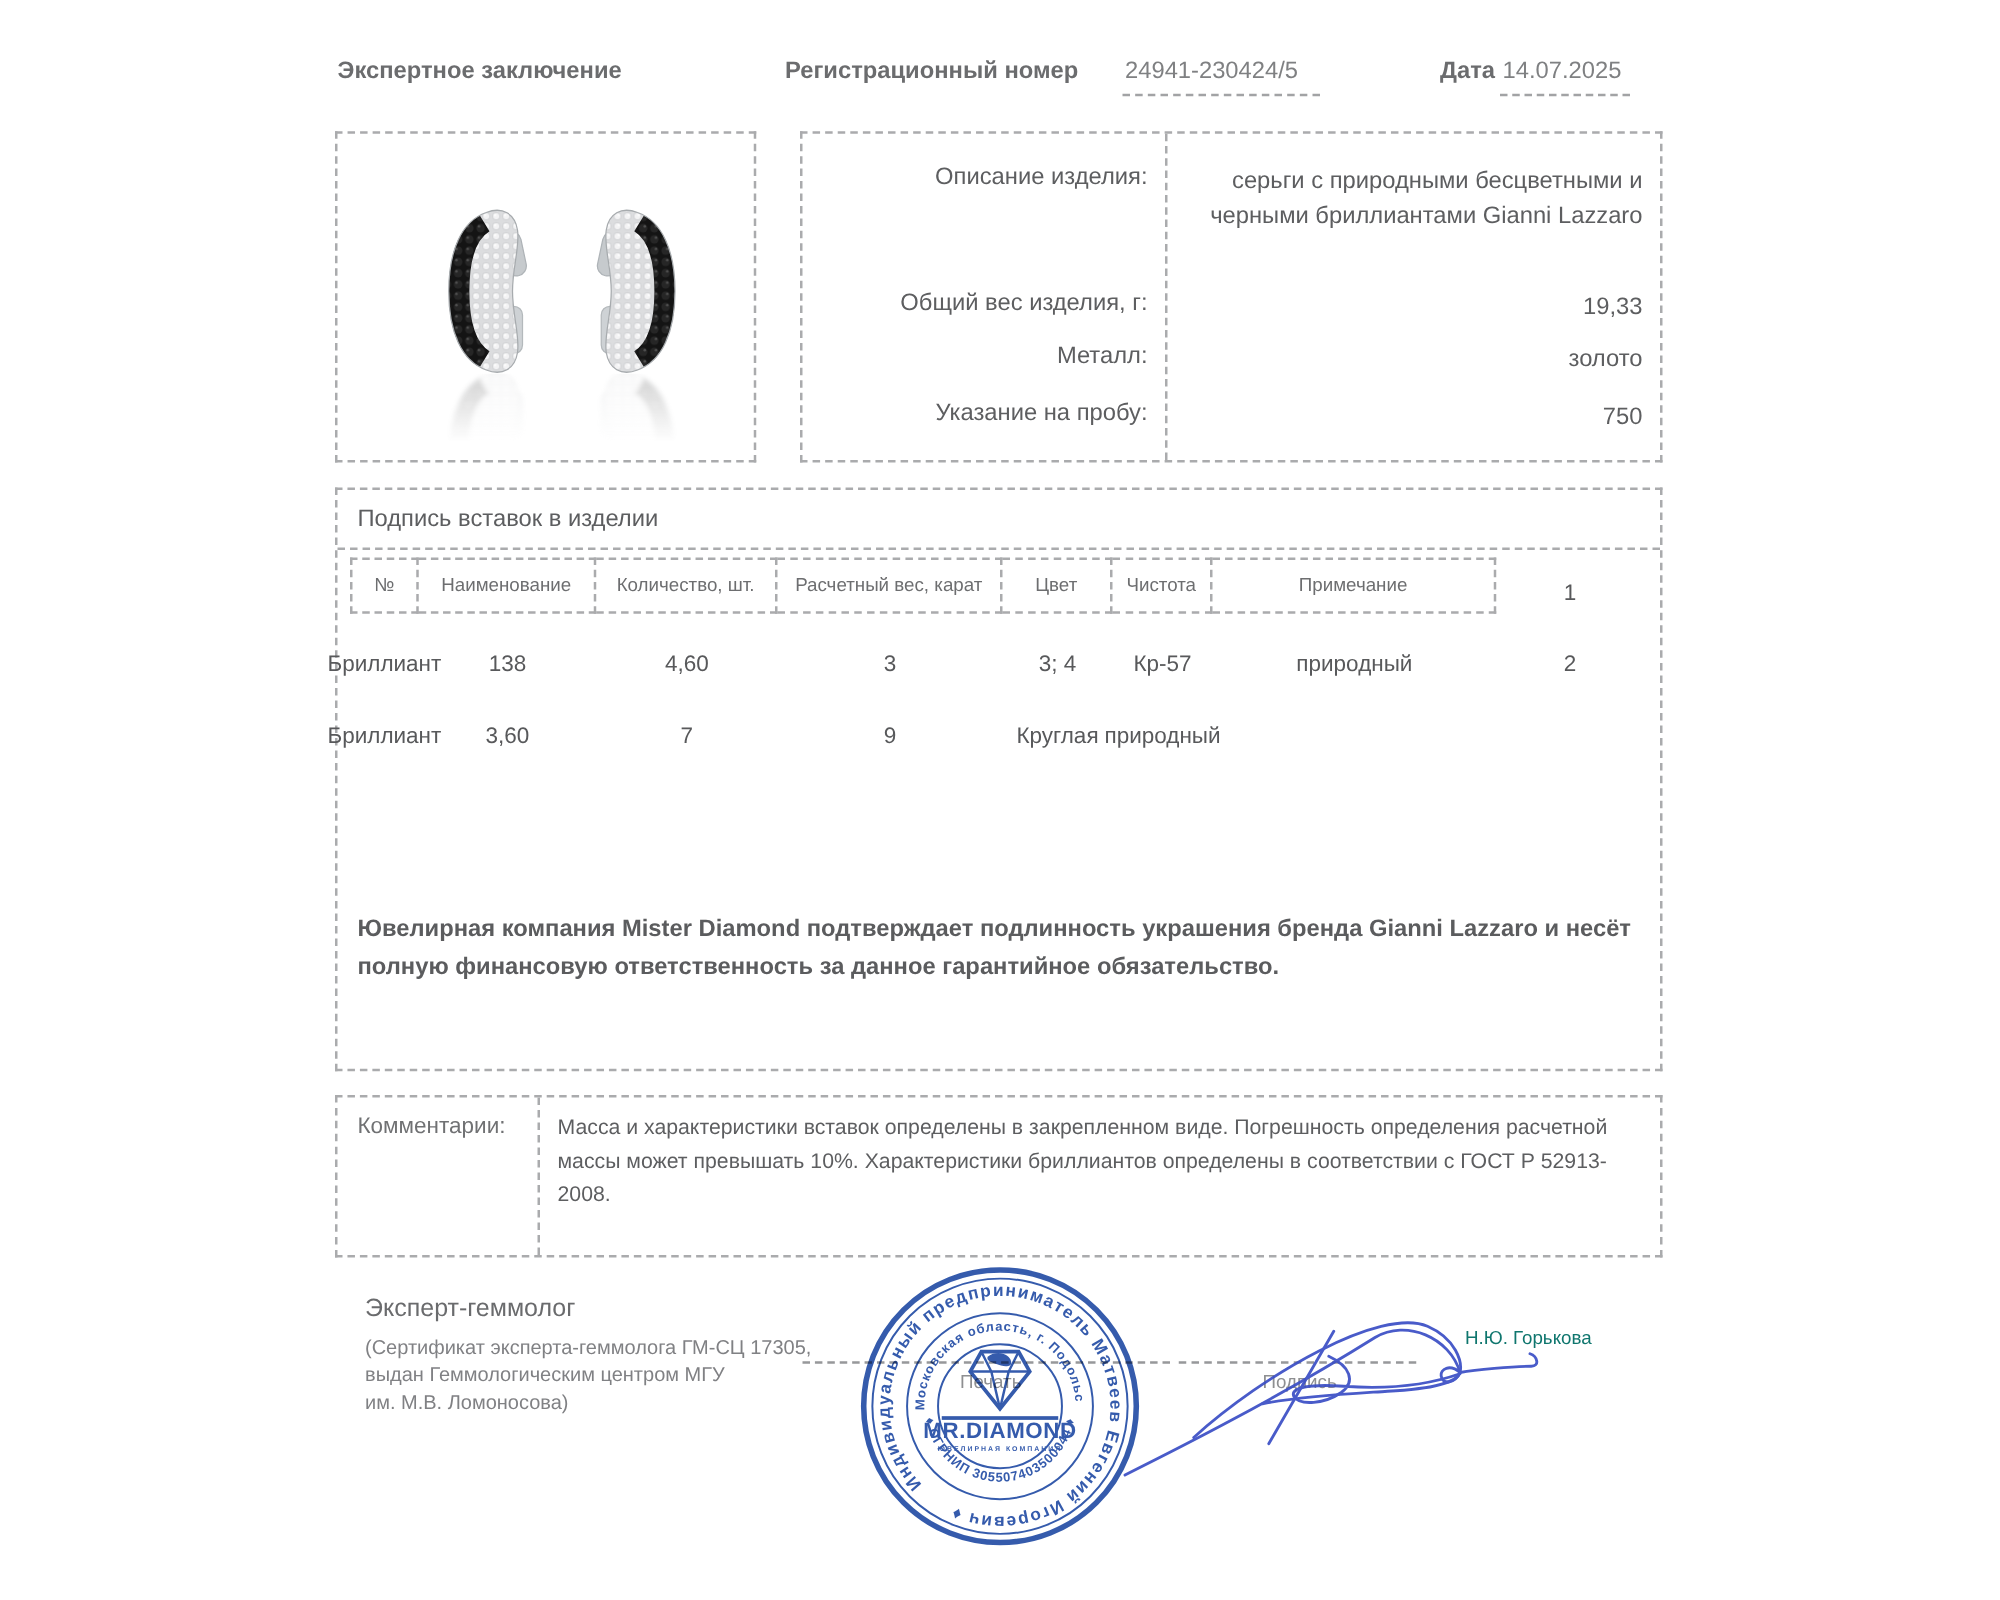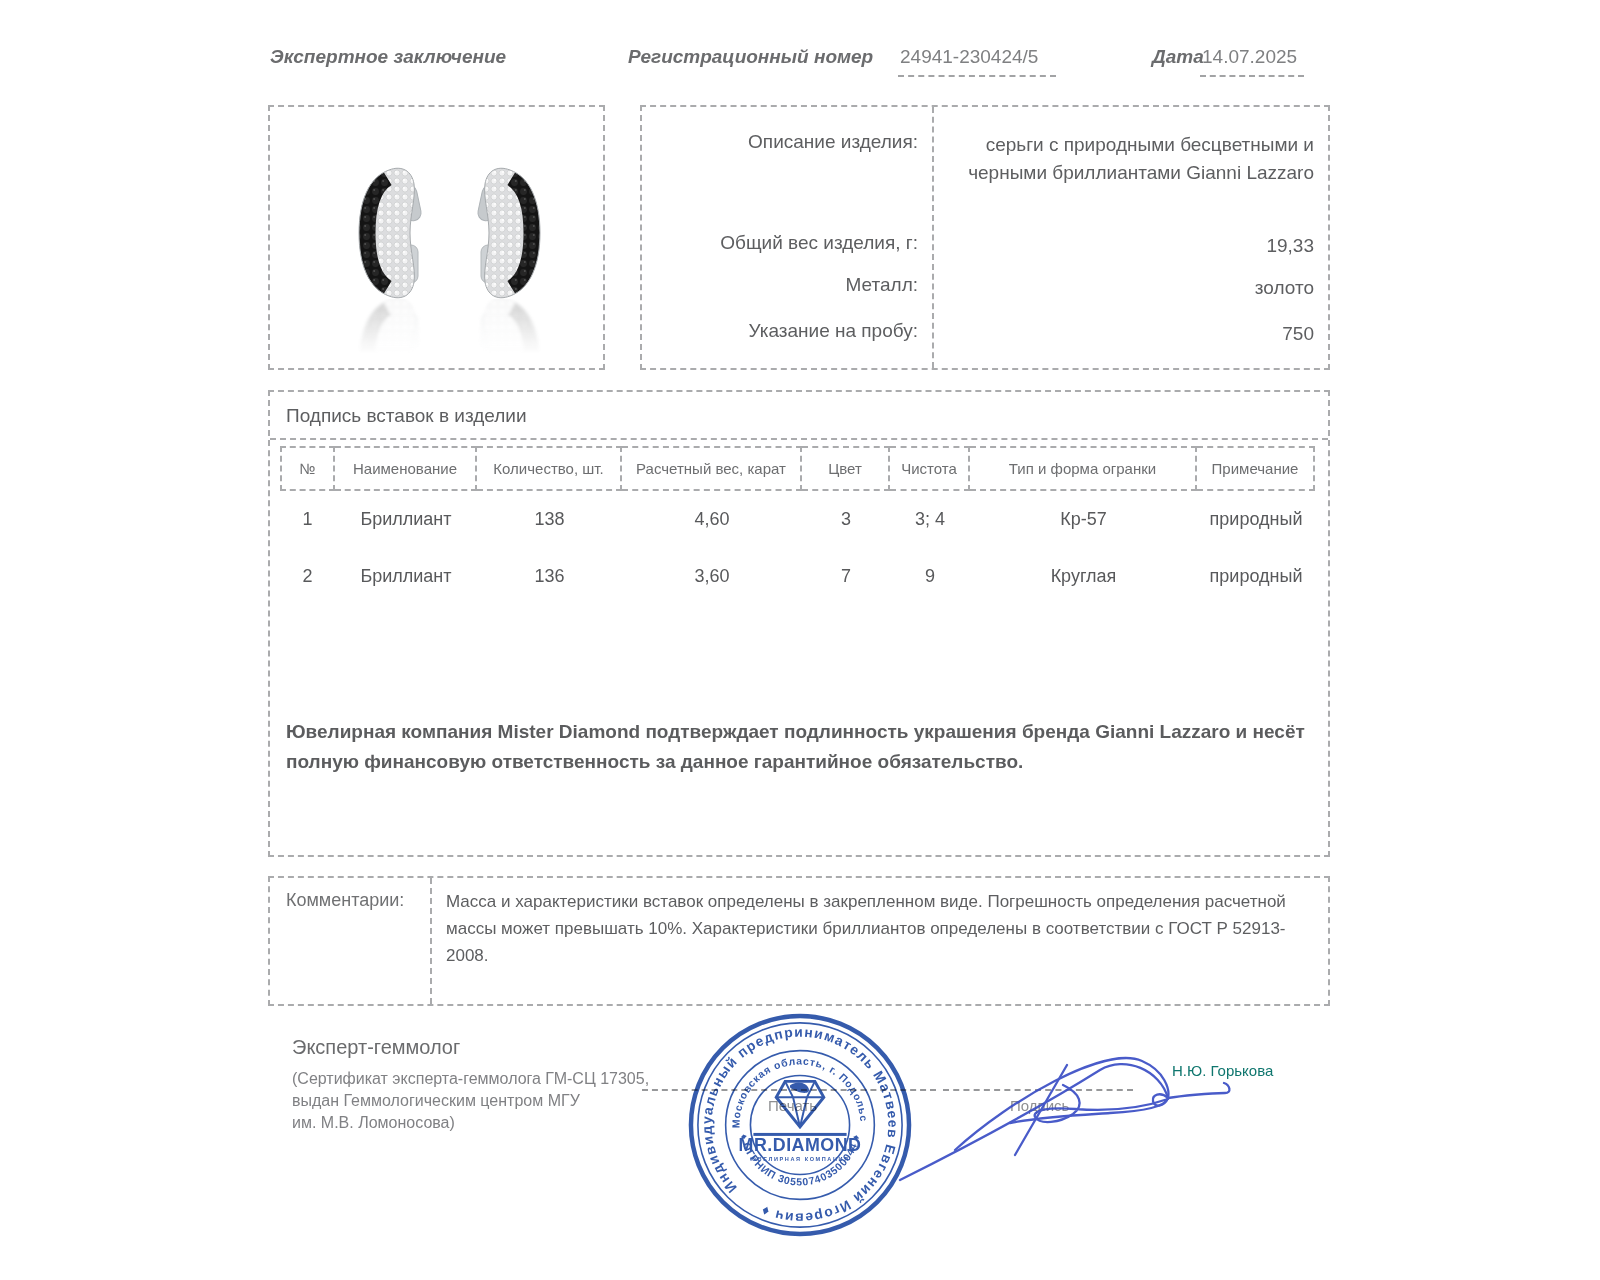--- a/index.html
+++ b/index.html
@@ -1,20 +1,20 @@
 <!DOCTYPE html>
 <html><head>
 <meta charset="utf-8">
 <style>
   html,body{margin:0;padding:0;background:#ffffff;}
   .page{position:relative;width:1600px;height:1280px;background:#fff;overflow:hidden;
         font-family:"Liberation Sans",sans-serif;color:#5d5e60;}
   .abs{position:absolute;}
   .dashed-box{border:2px dashed #aaabad;box-sizing:border-box;background:#fff;}
-  .lbl-bold{font-weight:bold;color:#6b6c6e;font-style:italic;}
+  .lbl-bold{font-weight:bold;color:#6b6c6e;}
   .val-light{color:#7f8082;}
   .dash-under{border-bottom:2px dashed #a2a3a5;padding:0 6px 7px 2px;display:inline-block;min-width:150px;}
   .dash-under.date{min-width:96px;}
 
   
   .doc-header{top:40px;left:268px;width:1062px;height:40px;font-size:19px;}
   .doc-header .t1{left:2px;top:6px;}
   .doc-header .t2{left:360px;top:6px;}
   .doc-header .t3{left:630px;top:6px;}
   .doc-header .t4{left:884px;top:6px;}
@@ -148,35 +148,33 @@
 
   <div class="abs dashed-box table-box">
     <div class="tbl-title">Подпись вставок в изделии</div>
     <div class="tbl">
       <div class="th">№</div>
       <div class="th">Наименование</div>
       <div class="th">Количество, шт.</div>
       <div class="th">Расчетный вес, карат</div>
       <div class="th">Цвет</div>
       <div class="th">Чистота</div>
-      <div class="th">Тип и форма огранки</div>
       <div class="th">Примечание</div>
 
       <div class="td">1</div>
       <div class="td">Бриллиант</div>
       <div class="td">138</div>
       <div class="td">4,60</div>
       <div class="td">3</div>
       <div class="td">3; 4</div>
       <div class="td">Кр-57</div>
       <div class="td">природный</div>
 
       <div class="td">2</div>
       <div class="td">Бриллиант</div>
-      <div class="td">136</div>
       <div class="td">3,60</div>
       <div class="td">7</div>
       <div class="td">9</div>
       <div class="td">Круглая</div>
       <div class="td">природный</div>
     </div>
     <div class="statement">Ювелирная компания Mister Diamond подтверждает подлинность украшения бренда Gianni Lazzaro и несёт полную финансовую ответственность за данное гарантийное обязательство.</div>
   </div>
 
   <div class="abs dashed-box comments">

